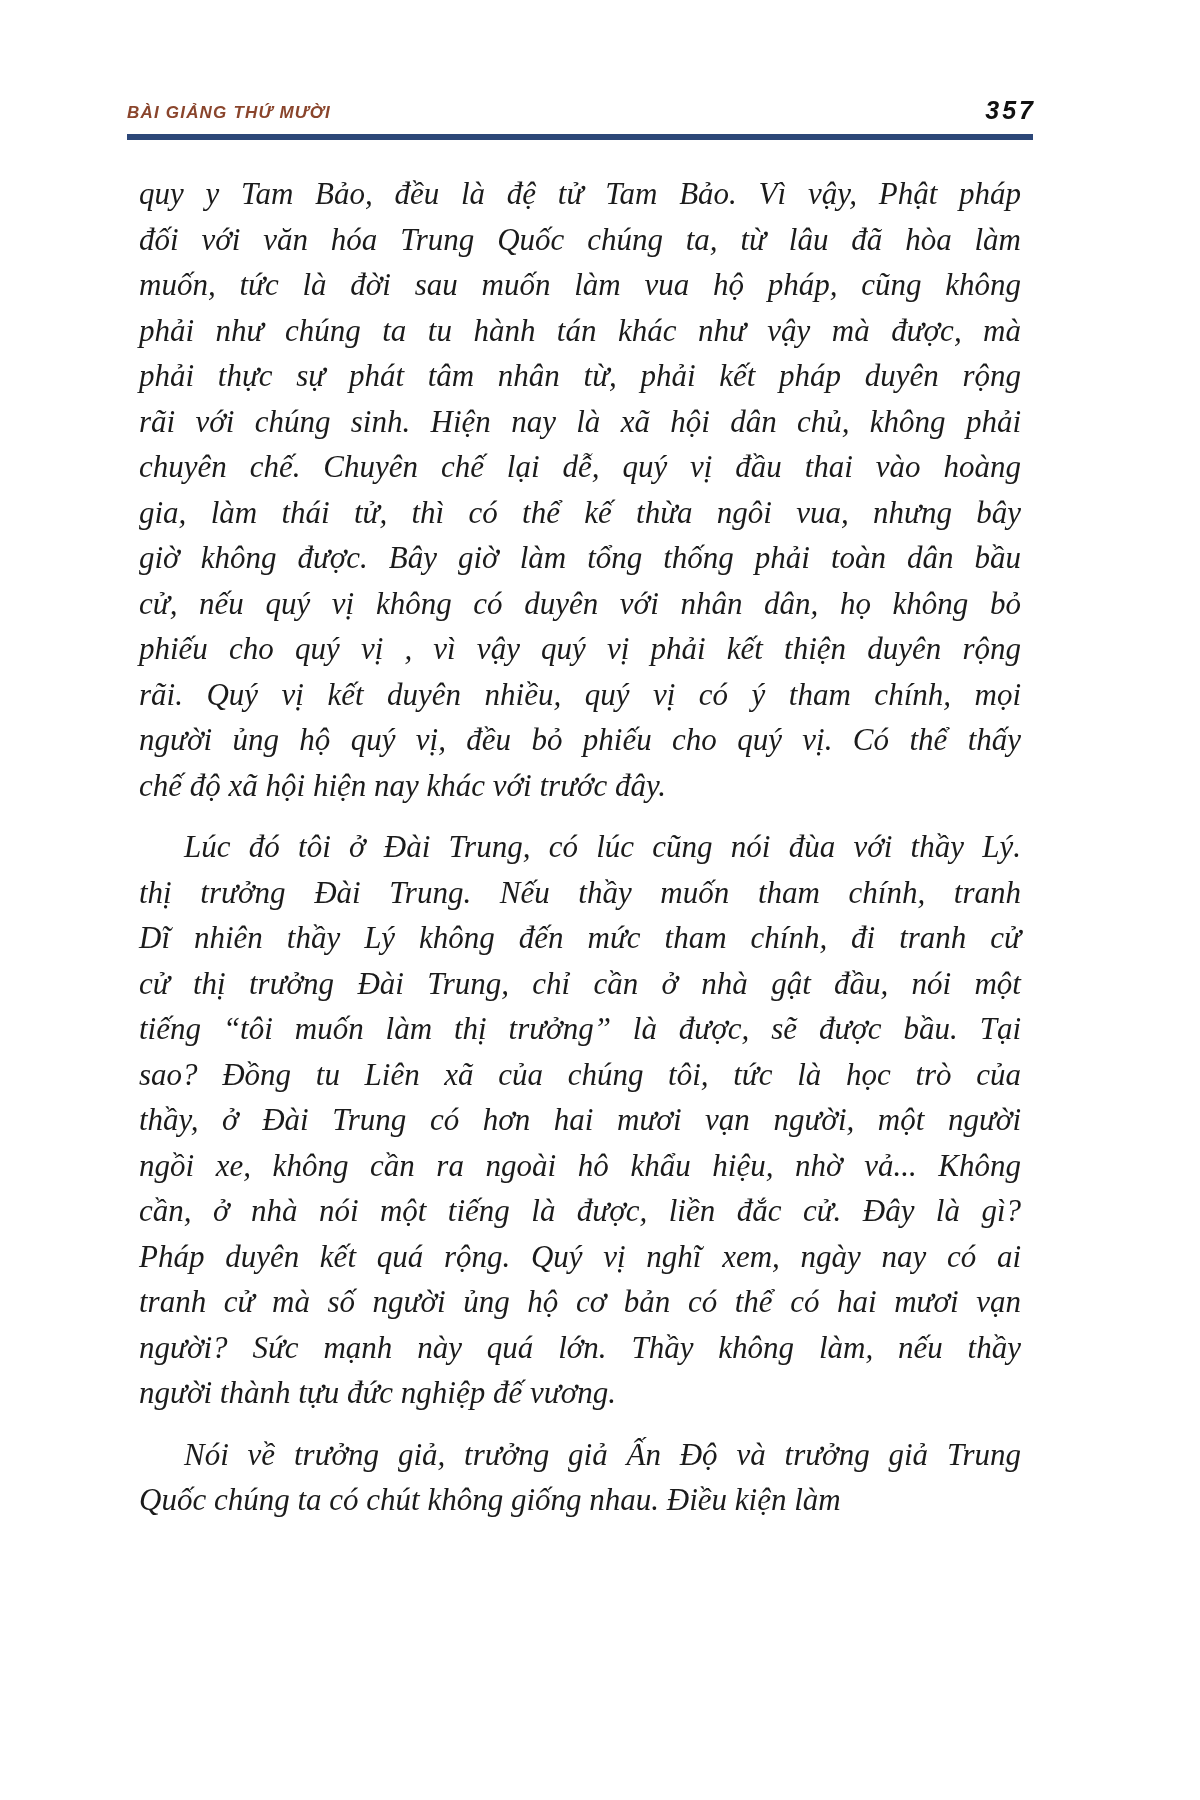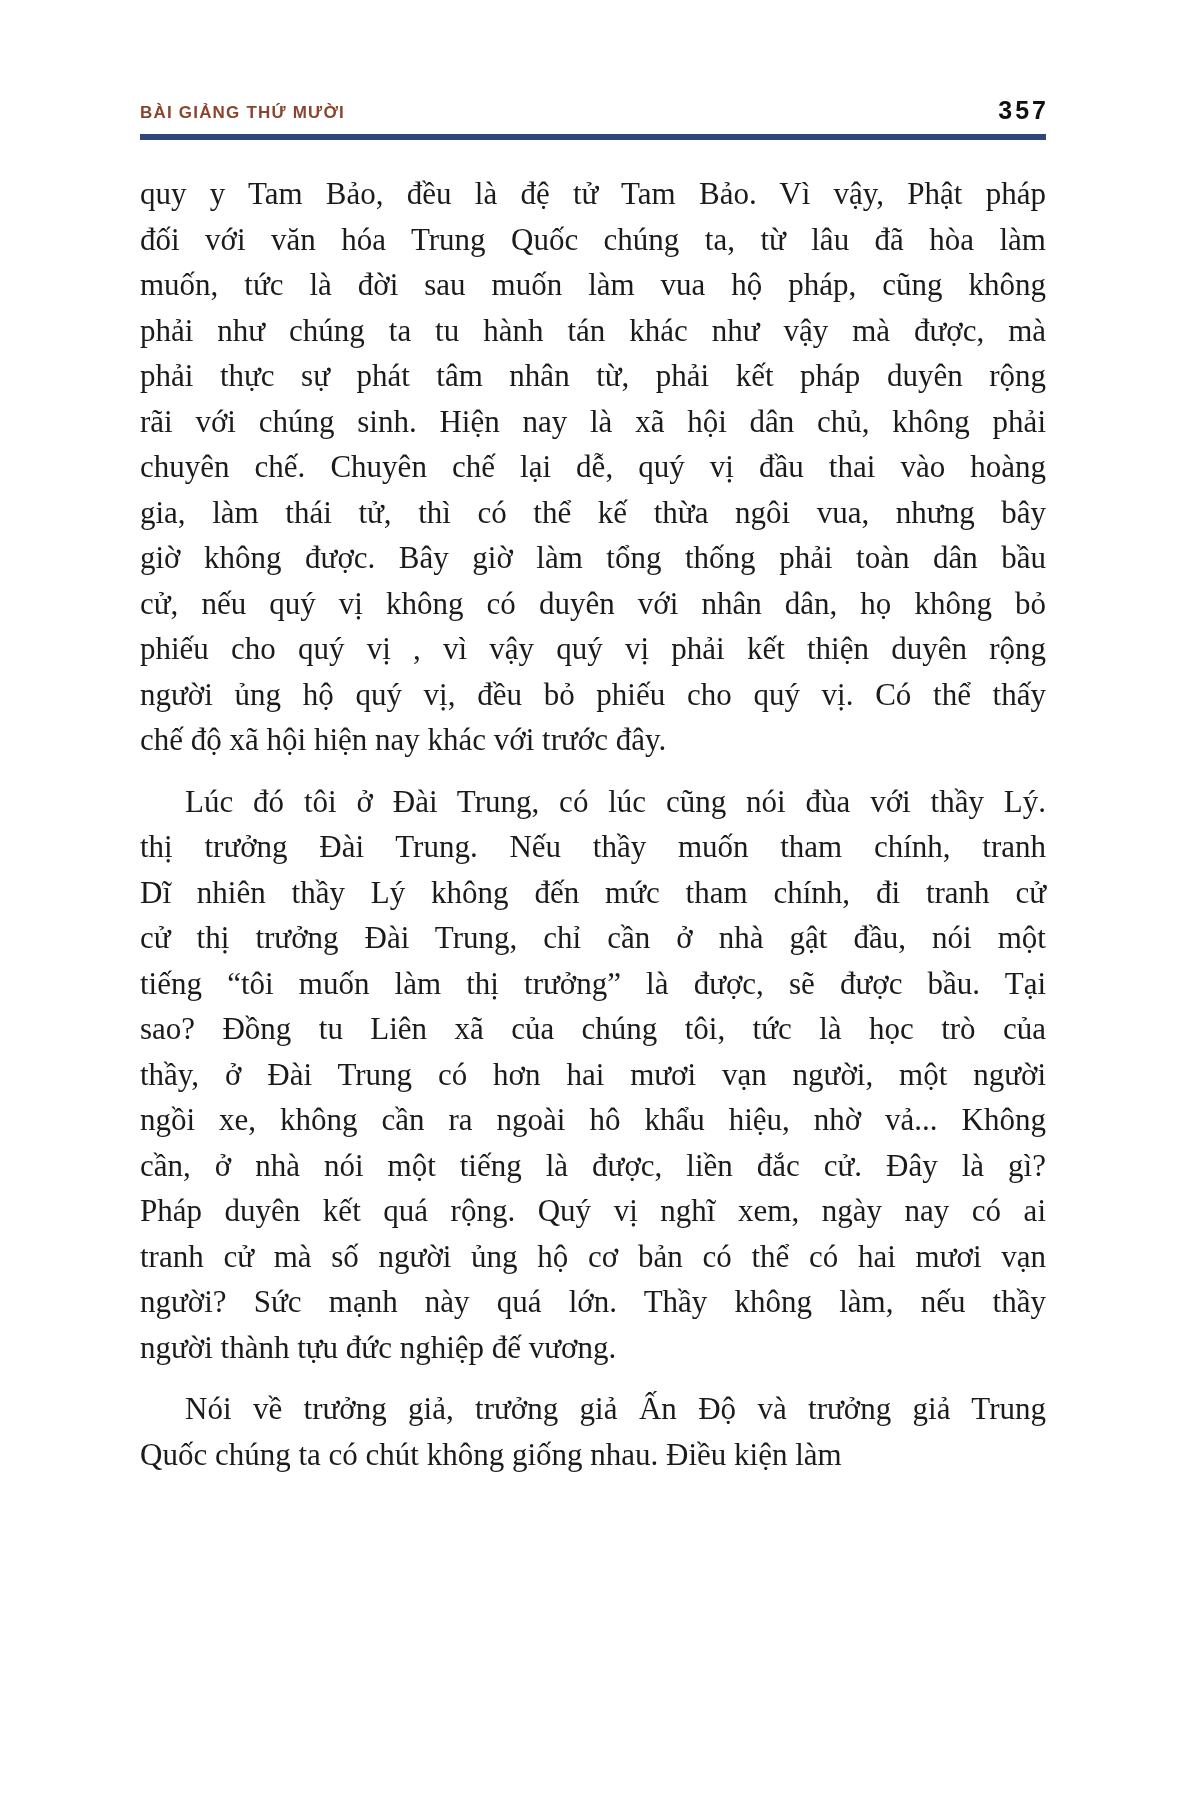--- a/index.html
+++ b/index.html
@@ -10,23 +10,24 @@
   body {
     width: 1200px;
     height: 1800px;
     position: relative;
     font-family: "Liberation Serif", "DejaVu Serif", serif;
     color: var(--body-text, #1b1b1b);
     overflow: hidden;
   }
   .page-inner {
     position: absolute;
-    left: 140px;
+    left: 127px;
     top: 96px;
     width: 906px;
+    font-style: italic;
   }
   .page-header {
     display: flex;
     justify-content: space-between;
     align-items: flex-end;
   }
   .running-head {
     font-family: "Liberation Sans", "DejaVu Sans", sans-serif;
     font-weight: 700;
     font-size: 17px;
@@ -46,21 +47,21 @@
   .header-rule {
     height: 6px;
     background: var(--rule-color, #2c4778);
     margin-top: 9px;
   }
   .body-text {
     margin-top: 31px;
     font-size: 31px;
     line-height: 45.5px;
   }
-  .paragraph { margin: 0; }
+  .paragraph { margin: 12px; }
   .paragraph + .paragraph { margin-top: 16px; }
   .line {
     text-align: justify;
     text-align-last: justify;
     white-space: normal;
   }
   .line.last { text-align-last: left; }
   .line.indent { text-indent: 45px; }
 </style>
 </head>
@@ -78,20 +79,21 @@
         <div class="line">đối với văn hóa Trung Quốc chúng ta, từ lâu đã hòa làm</div>
         <div class="line">muốn, tức là đời sau muốn làm vua hộ pháp, cũng không</div>
         <div class="line">phải như chúng ta tu hành tán khác như vậy mà được, mà</div>
         <div class="line">phải thực sự phát tâm nhân từ, phải kết pháp duyên rộng</div>
         <div class="line">rãi với chúng sinh. Hiện nay là xã hội dân chủ, không phải</div>
         <div class="line">chuyên chế. Chuyên chế lại dễ, quý vị đầu thai vào hoàng</div>
         <div class="line">gia, làm thái tử, thì có thể kế thừa ngôi vua, nhưng bây</div>
         <div class="line">giờ không được. Bây giờ làm tổng thống phải toàn dân bầu</div>
         <div class="line">cử, nếu quý vị không có duyên với nhân dân, họ không bỏ</div>
         <div class="line">phiếu cho quý vị , vì vậy quý vị phải kết thiện duyên rộng</div>
+        <div class="line">rãi. Quý vị kết duyên nhiều, quý vị có ý tham chính, mọi</div>
         <div class="line">người ủng hộ quý vị, đều bỏ phiếu cho quý vị. Có thể thấy</div>
         <div class="line last">chế độ xã hội hiện nay khác với trước đây.</div>
       </div>
       <div class="paragraph">
         <div class="line indent">Lúc đó tôi ở Đài Trung, có lúc cũng nói đùa với thầy Lý.</div>
         <div class="line">thị trưởng Đài Trung. Nếu thầy muốn tham chính, tranh</div>
         <div class="line">Dĩ nhiên thầy Lý không đến mức tham chính, đi tranh cử</div>
         <div class="line">cử thị trưởng Đài Trung, chỉ cần ở nhà gật đầu, nói một</div>
         <div class="line">tiếng “tôi muốn làm thị trưởng” là được, sẽ được bầu. Tại</div>
         <div class="line">sao? Đồng tu Liên xã của chúng tôi, tức là học trò của</div>

